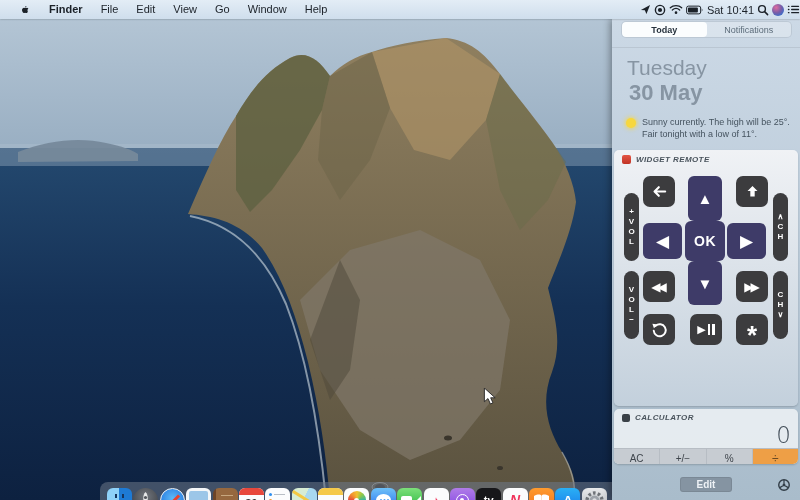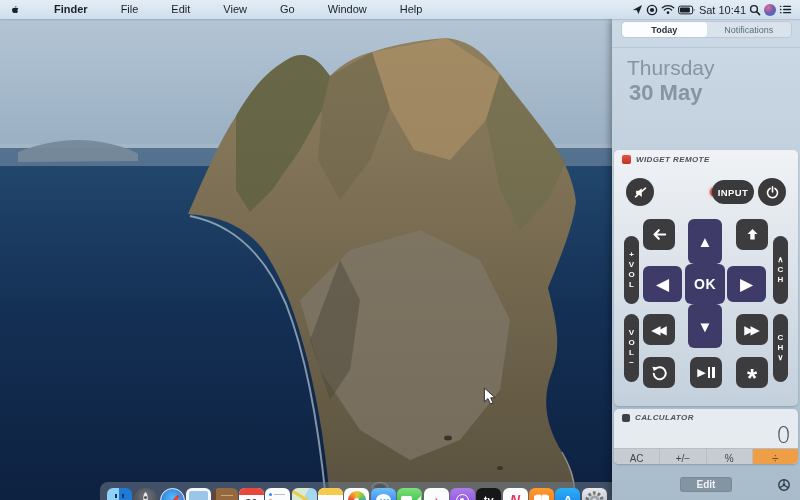--- a/index.html
+++ b/index.html
@@ -6,24 +6,24 @@
   .stage{position:relative;width:800px;height:500px;overflow:hidden;
          font-family:"Liberation Sans",sans-serif;background:#0d2140;}
 
   
   .wallpaper{position:absolute;inset:0;}
 
   
   .menubar{position:absolute;left:0;top:0;width:800px;height:19px;
     background:linear-gradient(#e3edf6,#cfdeec);display:flex;align-items:center;
     font-size:11px;color:#1b2128;z-index:30;box-shadow:0 0 2px rgba(0,0,0,.35);}
-  .mb-left{display:flex;align-items:center;gap:15px;}
+  .mb-left{display:flex;align-items:center;gap:0;padding-left:10px;}
   .mb-item{padding:0 9px;line-height:19px;cursor:default;}
   .mb-app{font-weight:bold;}
-  .mb-right{margin-left:auto;display:flex;align-items:center;gap:3px;padding-right:8px;}
+  .mb-right{margin-left:auto;display:flex;align-items:center;gap:3px;}
   .mb-clock{font-size:11px;}
   .mb-ic{display:flex;align-items:center;justify-content:center;}
   .siri-orb{width:12px;height:12px;border-radius:50%;
     background:radial-gradient(circle at 35% 30%,#e06c9f,#7b5ea7 45%,#2f6fd0 85%);}
 
   
   .panel{position:absolute;left:612px;top:19px;width:188px;height:481px;z-index:20;
     background:linear-gradient(#ccd9e6,#a9bccb);box-shadow:-2px 0 7px rgba(0,0,0,.35);}
   .tabs{position:absolute;top:3px;left:10px;right:9px;height:15px;display:flex;
     border-radius:4px;overflow:hidden;background:rgba(255,255,255,.28);
@@ -402,46 +402,34 @@
       </div>
   </div>
 
   <div class="panel">
     <div class="tabs">
       <div class="tab active">Today</div>
       <div class="tab">Notifications</div>
     </div>
     <div class="tabs-divider"></div>
 
-    <div class="date1">Thursday</div>
+    <div class="date1">Tuesday</div>
     <div class="date2">30 May</div>
 
+    <div class="weather">
+      <span class="sun"></span>
+      <span class="weather-text">Sunny currently. The high will be 25°. Fair tonight with a low of 11°.</span>
+    </div>
 
     <div class="card remote-card">
       <div class="card-head">
         <span class="chip chip-red"></span>
         <span class="card-title">WIDGET REMOTE</span>
       </div>
 
-      <div class="rc-controls">
-        <div class="circ-btn mute-btn">
-          <svg width="15" height="15" viewBox="0 0 24 24">
-              <path d="M5 9 v6 h4 l5 4 V5 L9 9 Z" fill="#fff"></path>
-              <line x1="4" y1="19" x2="20" y2="5" stroke="#fff" stroke-width="2.4" stroke-linecap="round"></line>
-            </svg>
-        </div>
-        <div class="led"></div>
-        <div class="input-btn">INPUT</div>
-        <div class="circ-btn power-btn">
-          <svg width="15" height="15" viewBox="0 0 24 24">
-              <path d="M12 3 v8" stroke="#fff" stroke-width="2.6" stroke-linecap="round" fill="none"></path>
-              <path d="M8 5.5 a8 8 0 1 0 8 0" fill="none" stroke="#fff" stroke-width="2.6" stroke-linecap="round"></path>
-            </svg>
-        </div>
-      </div>
 
       <div class="rgrid">
         <div class="rbtn pill r-volup">+VOL</div>
         <div class="rbtn pill r-voldn">VOL−</div>
         <div class="rbtn pill r-chup">∧CH</div>
         <div class="rbtn pill r-chdn">CH∨</div>
 
         <div class="rbtn dark r-back">
           <svg width="17" height="17" viewBox="0 0 24 24">
               <path d="M20 12 H6 M11 6 L5 12 L11 18" stroke="#fff" stroke-width="3" fill="none" stroke-linecap="round" stroke-linejoin="round"></path>

